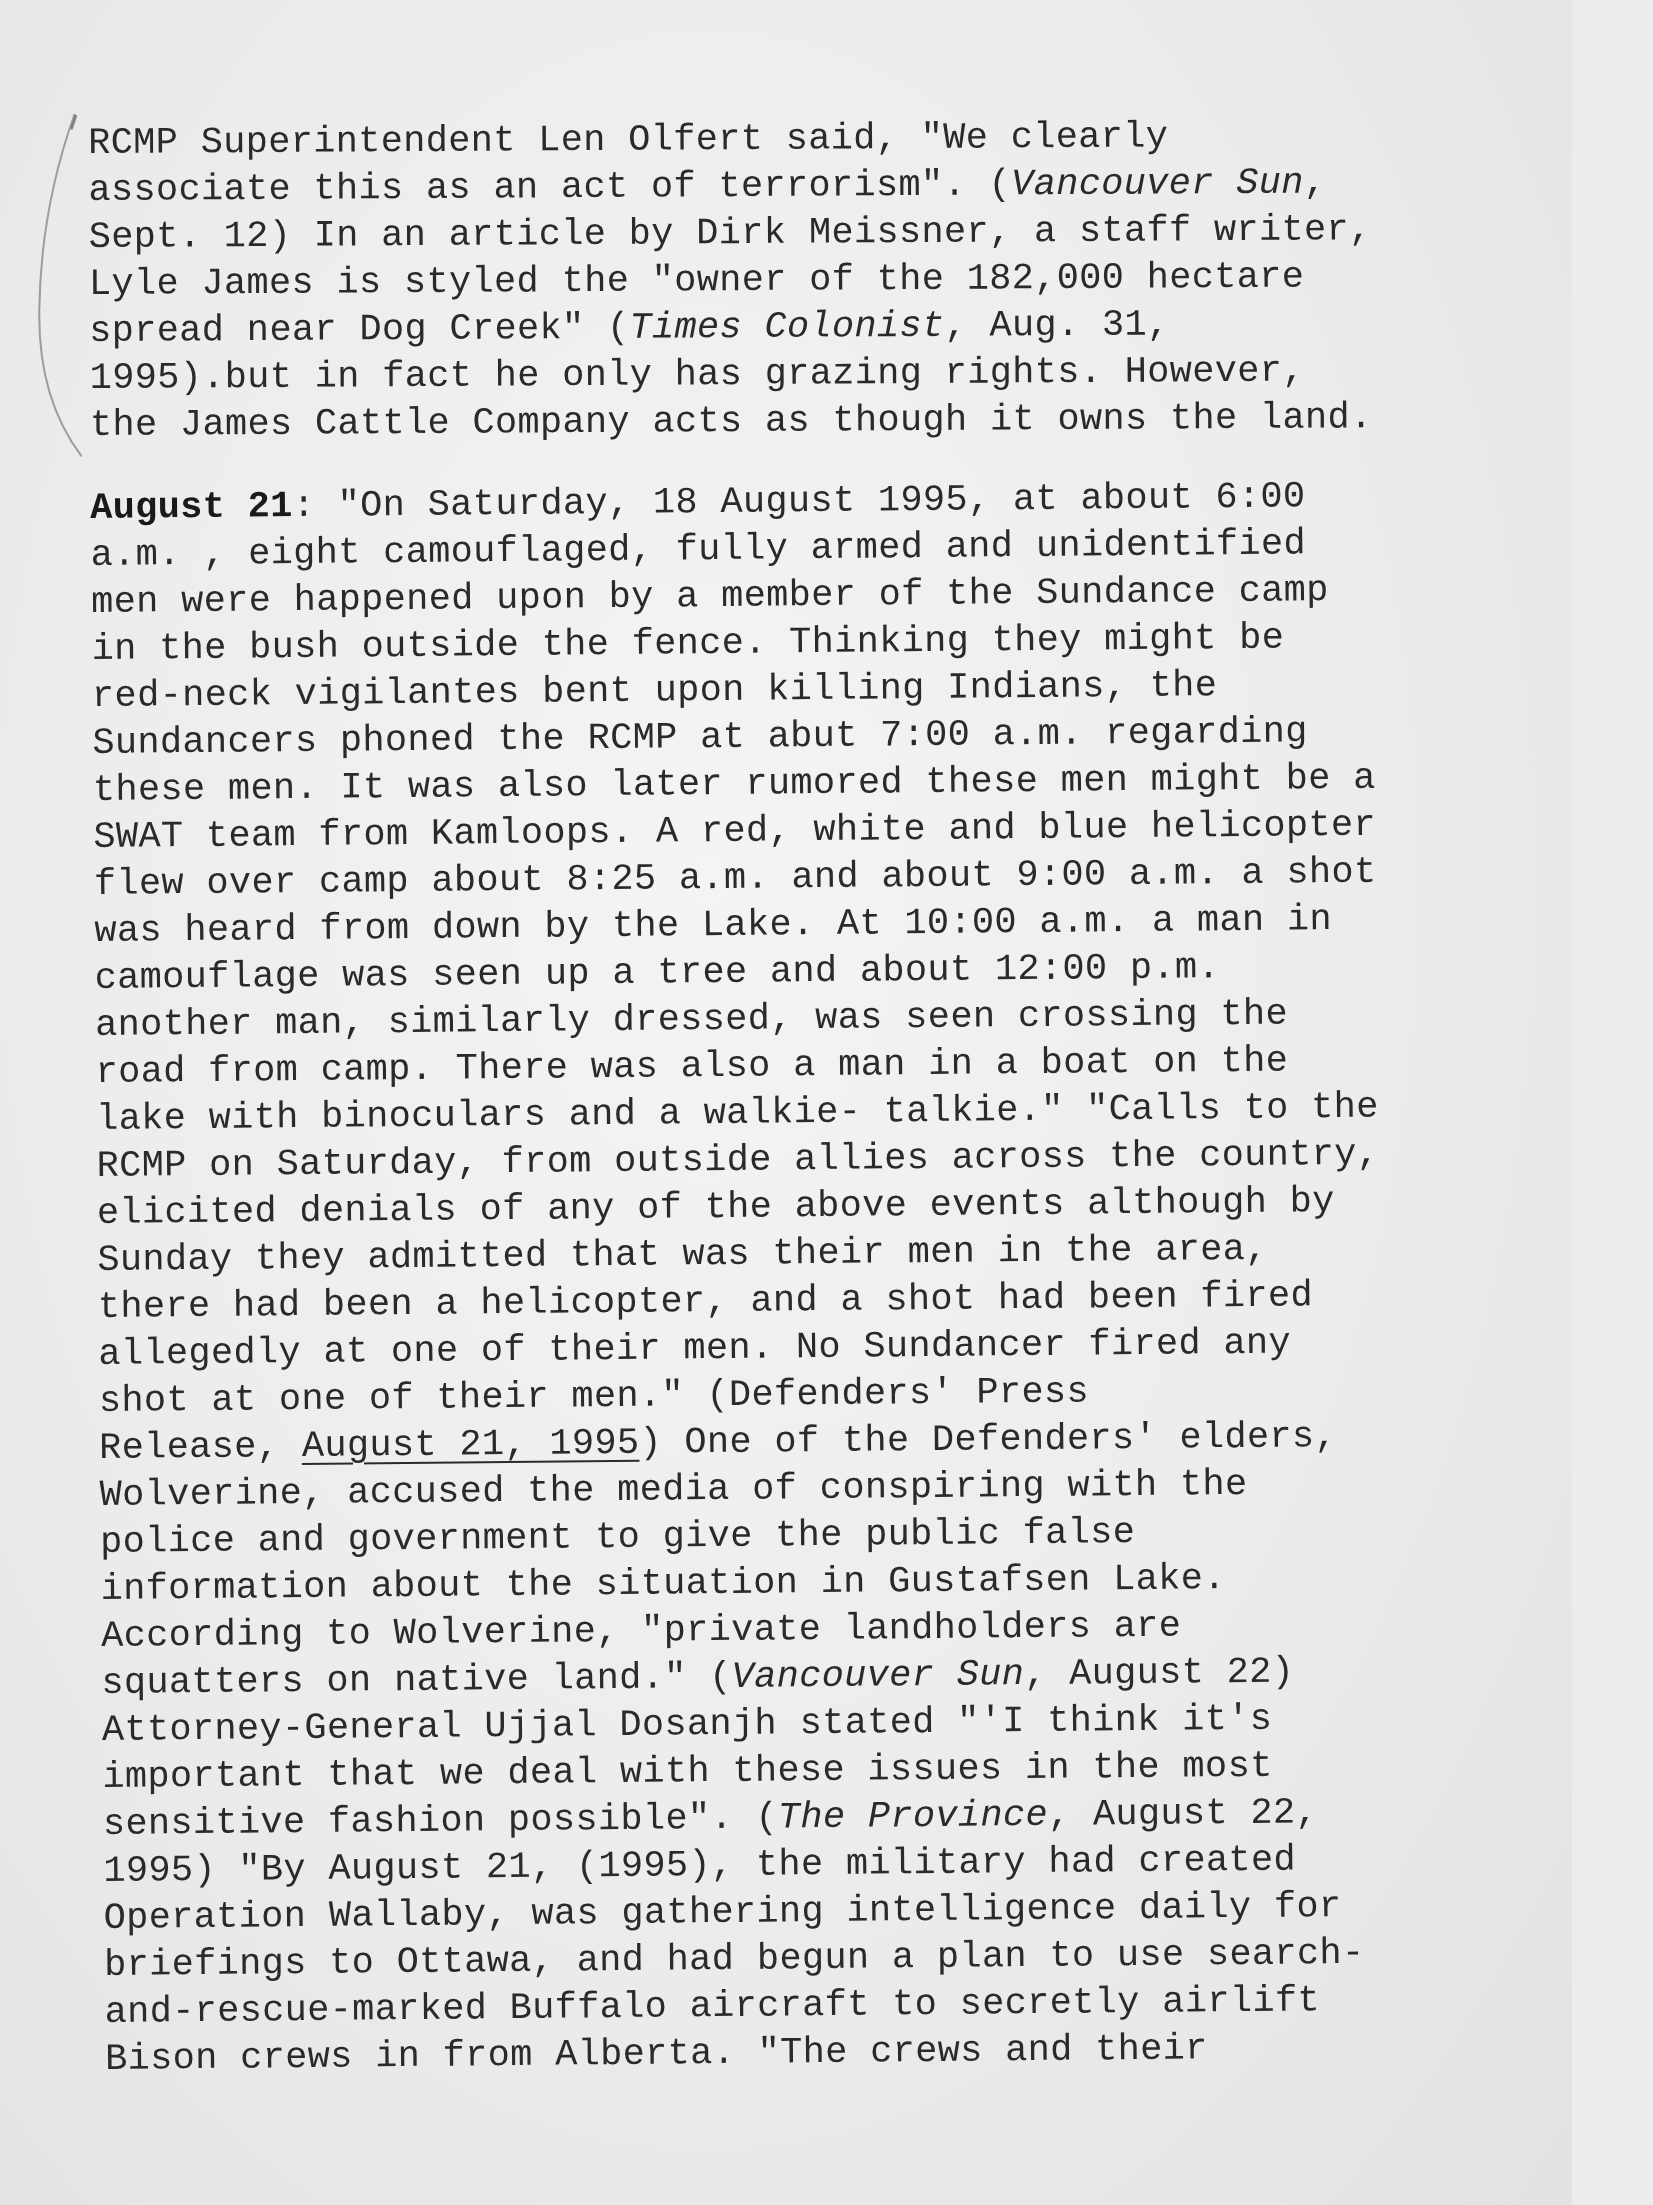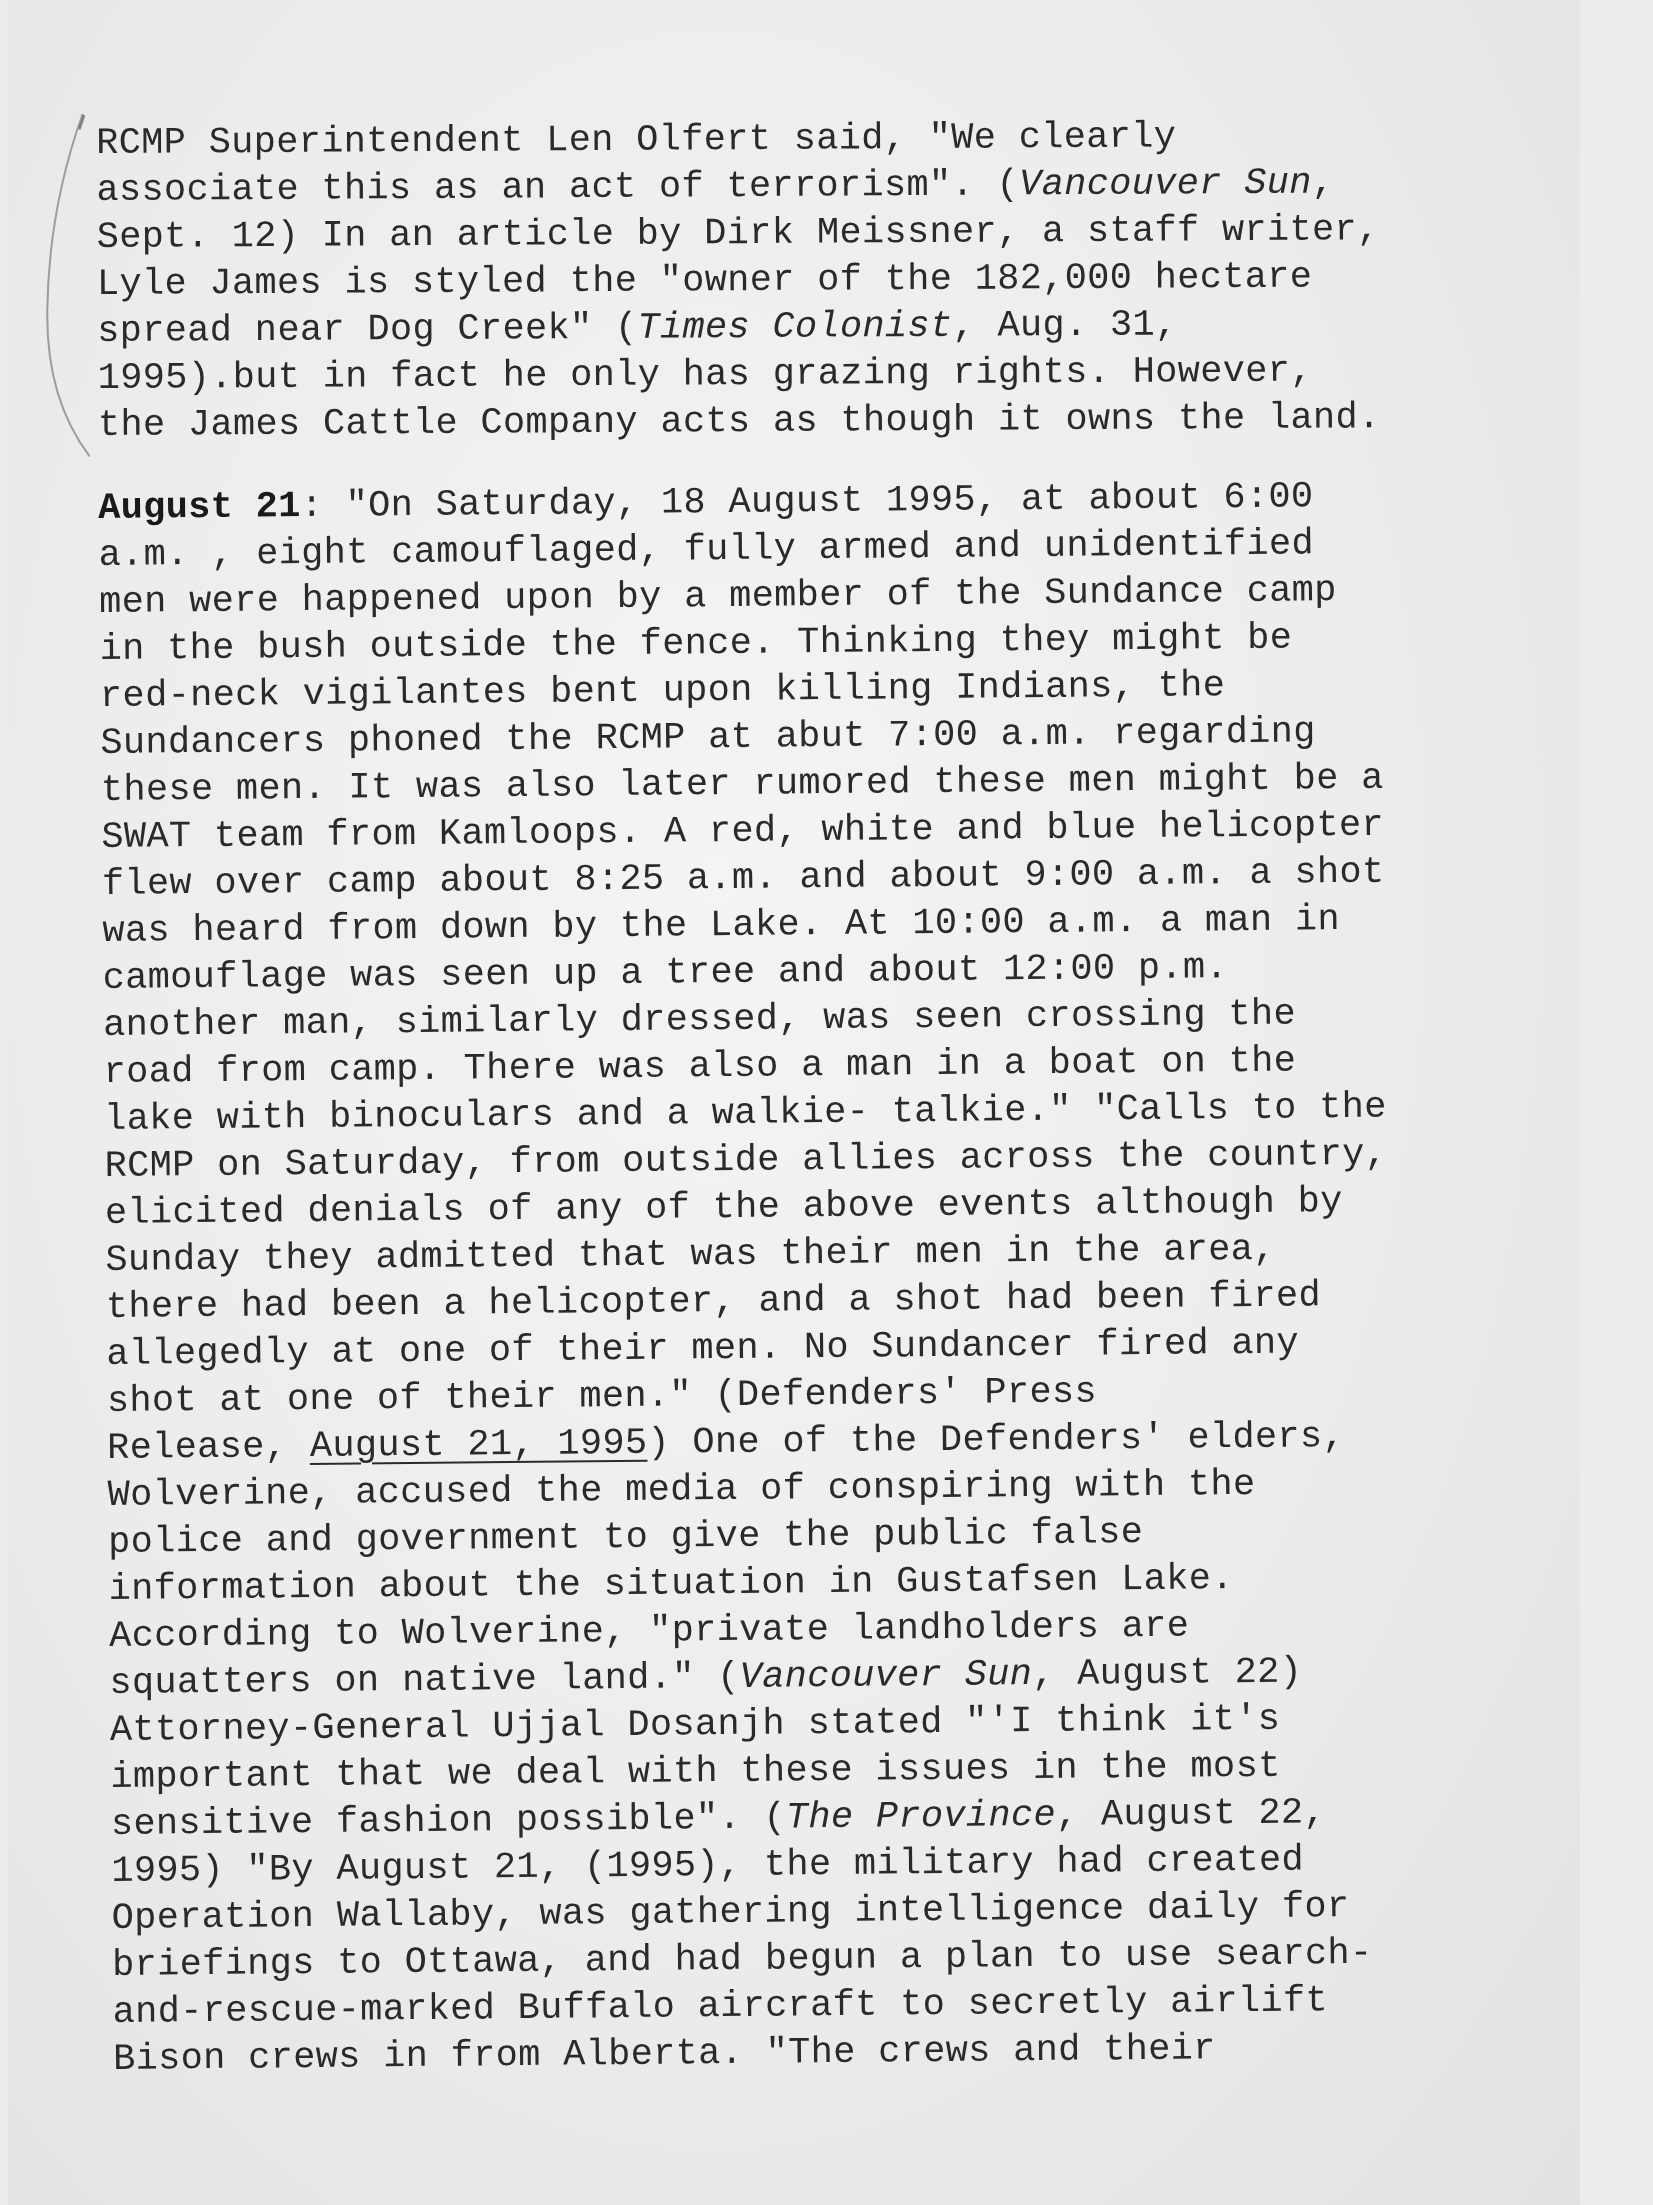--- a/index.html
+++ b/index.html
@@ -8,21 +8,21 @@
     }
     body {
       width: 1654px;
       height: 2205px;
       background: #ececec;
       overflow: hidden;
       position: relative;
     }
     .page {
       position: absolute;
-      left: 8px; top: 0;
+      left: 0; top: 0;
       width: 1540px;
       height: 2205px;
       background: radial-gradient(ellipse at 45% 40%, #f4f4f4 0%, #ececec 55%, #e2e2e2 100%);
       padding-left: 32px;
     }
     .margin-bracket {
       position: absolute;
       left: 27px;
       top: 108px;
       width: 61px;

